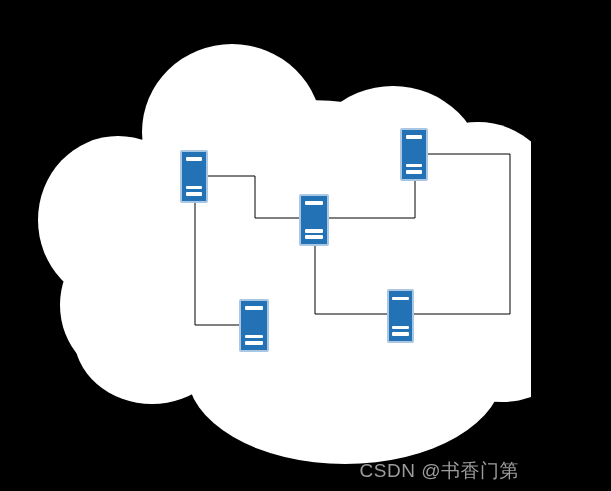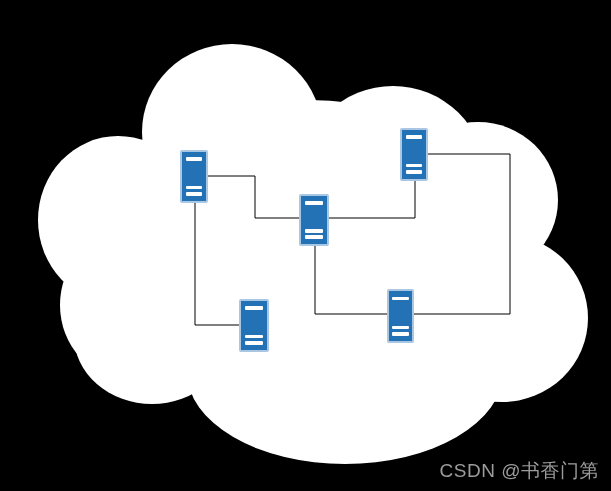--- a/index.html
+++ b/index.html
@@ -8,21 +8,21 @@
     --connector: #000000;
     --server-fill: #2272b5;
     --server-border: #a9c6e3;
     --server-stripe: #ffffff;
     --watermark: #9c9c9c;
   }
   * { margin: 0; padding: 0; box-sizing: border-box; }
   html, body { background: var(--bg); }
   .stage {
     position: relative;
-    width: 611px;
+    width: 531px;
     height: 491px;
     background: var(--bg);
     overflow: hidden;
     font-family: "Liberation Sans", "DejaVu Sans", sans-serif;
   }
   .layer {
     position: absolute;
     left: 0; top: 0;
     width: 611px;
     height: 491px;

